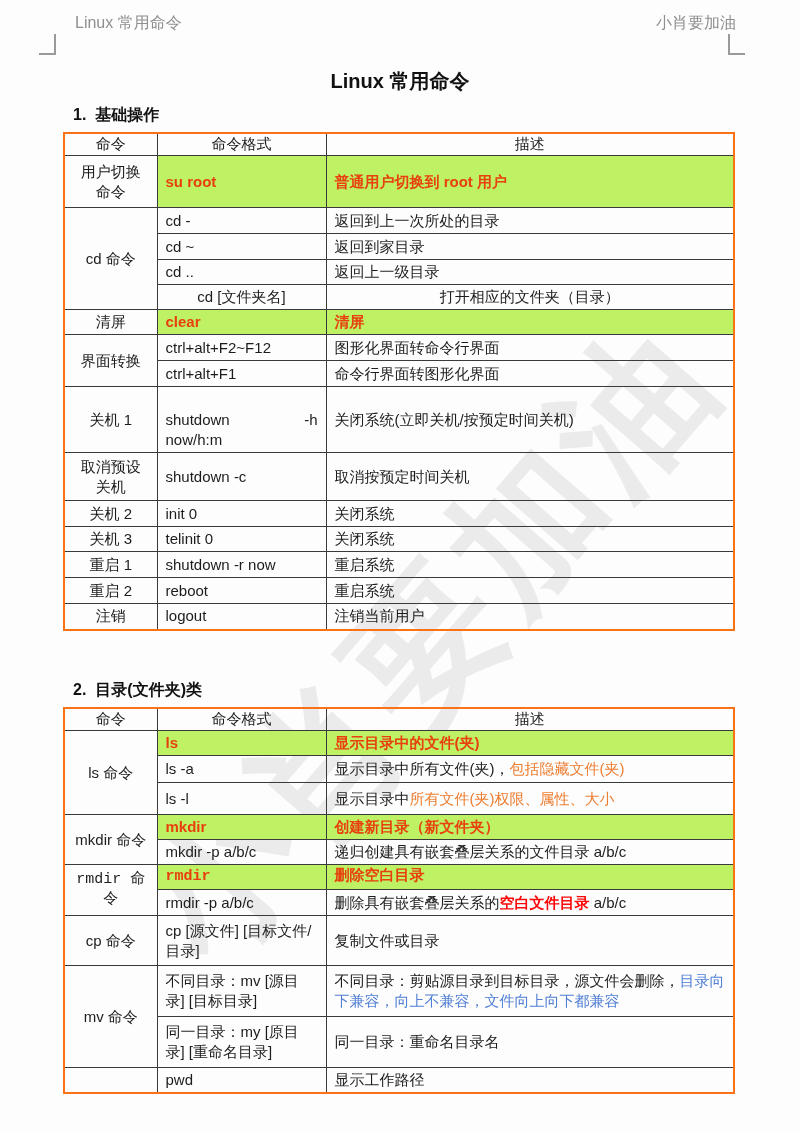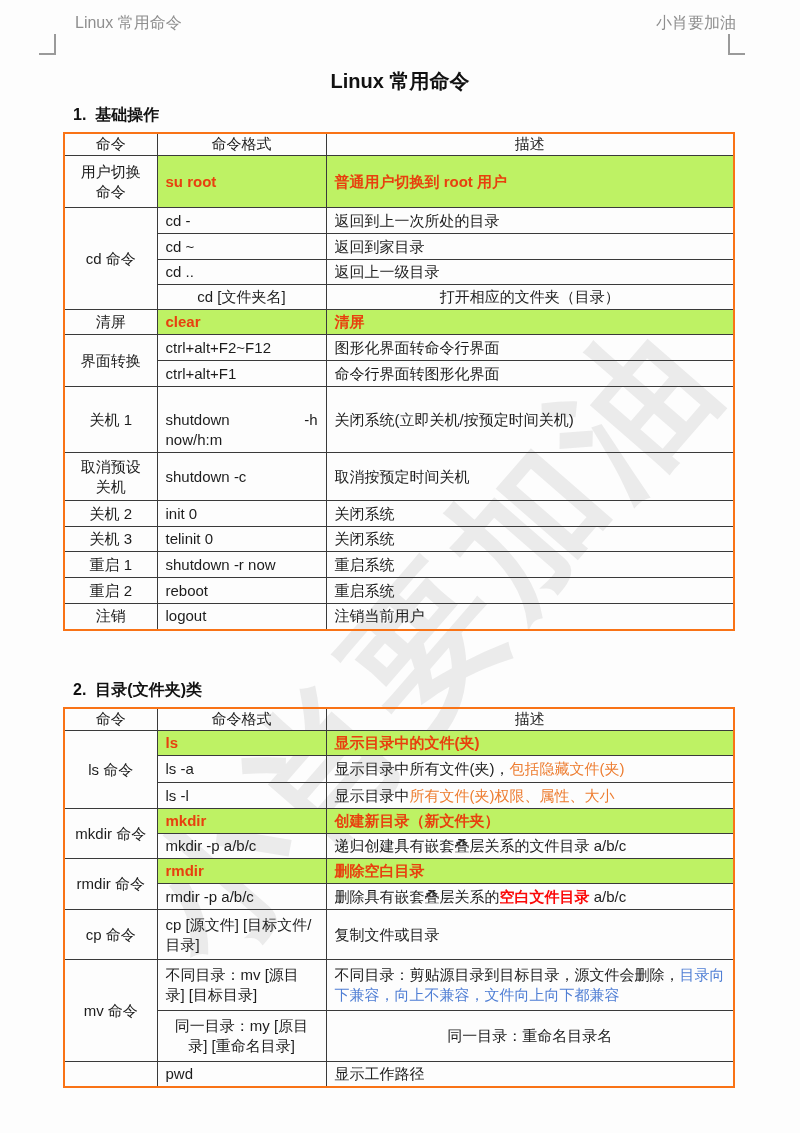--- a/index.html
+++ b/index.html
@@ -185,53 +185,53 @@
       <tbody>
           <tr class="grp" style="height: 25px;">
             <td class="cmd" rowspan="3">ls 命令</td>
             <td class="fmt hl"><span style="color: rgb(232, 64, 14); font-weight: 700;">ls</span></td>
             <td class="desc hl"><span style="color: rgb(232, 64, 14); font-weight: 700;">显示目录中的文件(夹)</span></td>
           </tr>
           <tr class="sub" style="height: 27px;">
             <td class="fmt"><span>ls -a</span></td>
             <td class="desc"><span>显示目录中所有文件(夹)，</span><span style="color: rgb(237, 125, 49); margin-top: 36px;">包括隐藏文件(夹)</span></td>
           </tr>
-          <tr class="sub" style="height: 26px;">
+          <tr class="sub" style="height: 32px;">
             <td class="fmt"><span>ls -l</span></td>
             <td class="desc"><span>显示目录中</span><span style="color: rgb(237, 125, 49);">所有文件(夹)权限、属性、大小</span></td>
           </tr>
           <tr class="grp" style="height: 25px;">
             <td class="cmd" rowspan="2">mkdir 命令</td>
             <td class="fmt hl"><span style="color: rgb(232, 64, 14); font-weight: 700;">mkdir</span></td>
             <td class="desc hl"><span style="color: rgb(232, 64, 14); font-weight: 700;">创建新目录（新文件夹）</span></td>
           </tr>
           <tr class="sub" style="height: 20px; margin-left: 20px;">
             <td class="fmt"><span>mkdir -p a/b/c</span></td>
             <td class="desc"><span>递归创建具有嵌套叠层关系的文件目录 a/b/c</span></td>
           </tr>
-          <tr class="grp" style="height: 25px;">
+          <tr class="grp" style="height: 25px; font-family: Liberation Mono, monospace;">
             <td class="cmd" rowspan="2">rmdir 命令</td>
             <td class="fmt hl"><span style="color: rgb(232, 64, 14); font-weight: 700;">rmdir</span></td>
             <td class="desc hl"><span style="color: rgb(232, 64, 14); font-weight: 700;">删除空白目录</span></td>
           </tr>
           <tr class="sub" style="height: 26px;">
             <td class="fmt"><span>rmdir -p a/b/c</span></td>
             <td class="desc"><span>删除具有嵌套叠层关系的</span><span style="color: rgb(251, 8, 8); font-weight: 700;">空白文件目录</span><span> a/b/c</span></td>
           </tr>
           <tr class="grp" style="height: 50px; padding-left: 35px;">
             <td class="cmd" rowspan="1">cp 命令</td>
             <td class="fmt"><span>cp [源文件] [目标文件/目录]</span></td>
             <td class="desc"><span>复制文件或目录</span></td>
           </tr>
           <tr class="grp" style="height: 51px;">
             <td class="cmd" rowspan="2">mv 命令</td>
             <td class="fmt"><span>不同目录：mv [源目录] [目标目录]</span></td>
             <td class="desc"><span>不同目录：剪贴源目录到目标目录，源文件会删除，</span><span style="color: rgb(79, 126, 212);">目录向下兼容，向上不兼容，文件向上向下都兼容</span></td>
           </tr>
-          <tr class="sub" style="height: 51px; text-align: center;">
+          <tr class="sub" style="height: 51px;">
             <td class="fmt"><span>同一目录：my [原目录] [重命名目录]</span></td>
             <td class="desc"><span>同一目录：重命名目录名</span></td>
           </tr>
           <tr class="grp" style="height: 25px;">
             <td class="cmd" rowspan="1"></td>
             <td class="fmt"><span>pwd</span></td>
             <td class="desc"><span>显示工作路径</span></td>
           </tr>
         </tbody>
     </table>

